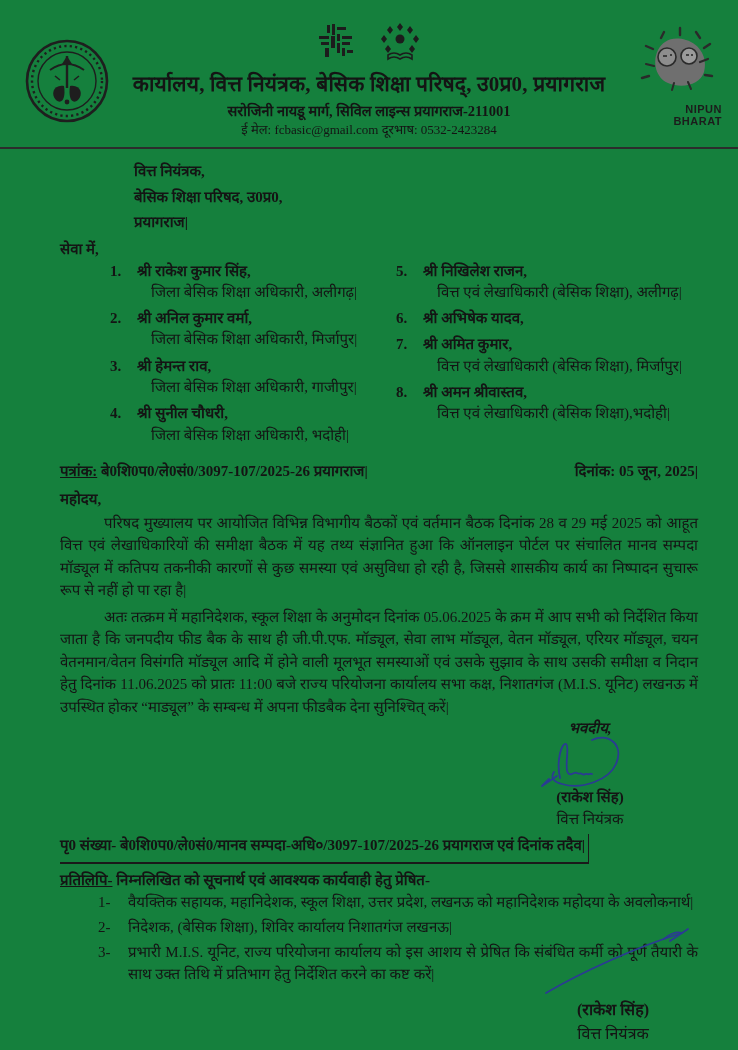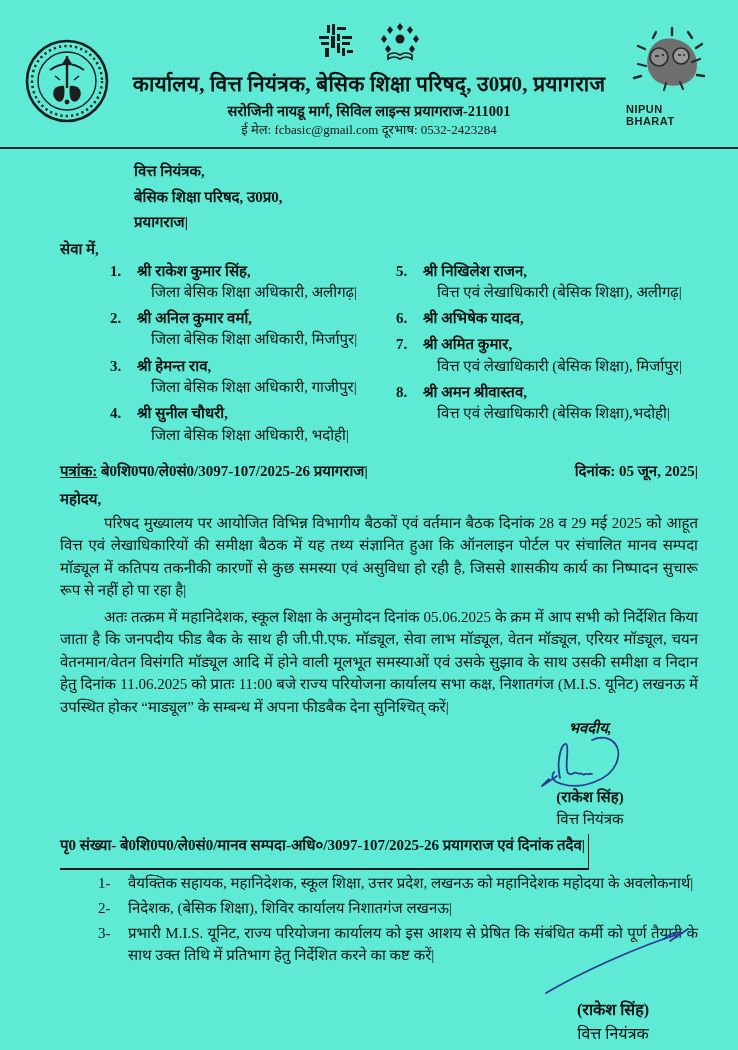--- a/index.html
+++ b/index.html
@@ -1,34 +1,34 @@
 <!DOCTYPE html>
 <html><head>
 <meta charset="utf-8">
 <style>
   html,body{margin:0;padding:0;background:#d8d6d0;}
   .page{
     position:relative;
     width:738px;height:1050px;
     margin:0 auto;
-    background:#5eead4;
+    background:#15803d;
     color:#141414;
     font-family:"Liberation Serif","DejaVu Serif",serif;
     overflow:hidden;
     box-sizing:border-box;
   }
   
   .header{display:flex;align-items:flex-start;padding:24px 16px 0 24px;}
   .emblem{width:88px;flex:0 0 88px;margin-top:12px;}
   .head-center{flex:1;text-align:center;}
   .mini-icons{display:flex;justify-content:center;align-items:flex-end;gap:22px;height:42px;}
   .org-line{font-size:21px;font-weight:bold;margin-top:3px;letter-spacing:.2px;}
   .addr{font-size:14.5px;font-weight:bold;margin-top:3px;}
   .contact{font-size:13px;margin-top:0;}
-  .nipun{width:96px;flex:0 0 96px;text-align:left;margin-top:2px;}
+  .nipun{width:96px;flex:0 0 96px;text-align:right;margin-top:2px;}
   .nipun-text{font-family:"Liberation Sans","DejaVu Sans",sans-serif;font-weight:bold;font-size:11px;line-height:1.05;letter-spacing:.5px;color:#1c1c1c;}
   .rule{border:none;border-top:2px solid #2c2c2c;margin:9px 0 0 0;}
   
   .content{padding:10px 40px 0 60px;font-size:15px;}
   .from-label{margin-left:26px;font-weight:bold;}
   .from-lines{margin-left:74px;font-weight:bold;line-height:1.7;}
   .to-label{font-weight:bold;margin-top:2px;}
   .recipients{display:flex;margin-top:3px;line-height:1.42;}
   .col-left{margin-left:50px;flex:0 0 278px;}
   .col-right{flex:1;margin-left:8px;}
@@ -41,21 +41,21 @@
   .patrank-label,.subject-label,.copy-label{text-decoration:underline;}
   .ref-date{white-space:nowrap;padding-left:48px;}
   .subject{display:flex;margin-top:9px;font-weight:bold;line-height:1.45;}
   .subject-label{margin-right:6px;white-space:nowrap;}
   .salutation{font-weight:bold;margin-top:8px;}
   .para{text-align:justify;text-indent:44px;line-height:1.5;margin-top:4px;}
   
   .sign1{width:160px;margin:0 28px 0 auto;text-align:center;line-height:1.45;}
   .sign1 .closing{font-weight:bold;margin-bottom:-8px;font-style:italic;}
   .sign1 .name{font-weight:bold;margin-top:-10px;}
-  .pu-line{display:inline-block;font-weight:bold;margin-top:4px;border-bottom:2px solid #1a1a1a;border-right:1.5px solid #1a1a1a;padding-right:3px;padding-bottom:14px;}
+  .pu-line{display:inline-block;font-weight:bold;margin-top:4px;border-bottom:2px solid #1a1a1a;border-right:1.5px solid #1a1a1a;padding-right:3px;padding-bottom:8px;}
   .copy-row{margin-top:5px;font-weight:bold;}
   .copy-intro{font-weight:600;}
   .copy-item{display:flex;margin:3px 0 0 38px;line-height:1.45;text-align:justify;}
   .ci-num{flex:0 0 30px;}
   .ci-text{flex:1;}
   .sign2{position:absolute;right:40px;top:925px;width:170px;text-align:center;line-height:1.5;}
   .sign2 .name{font-weight:bold;}
   .stroke2{margin-bottom:-6px;margin-right:-6px;}
 </style>
 </head>
@@ -246,20 +246,24 @@
           <path d="M62 8 C80 0 94 14 86 32 C79 48 52 58 32 52 C24 50 20 46 24 40"></path>
           <path d="M27 44 L12 54 M12 54 L19 47"></path>
         </g>
       </svg>
       <div class="name">(राकेश सिंह)</div>
       <div class="title">वित्त नियंत्रक</div>
     </div>
 
     <div>
       <span class="pu-line">पृ0 संख्या- बे0शि0प0/ले0सं0/मानव सम्पदा-अधि०/3097-107/2025-26 प्रयागराज एवं दिनांक तदैव|</span>
+      <div class="copy-row">
+        <span class="copy-label">प्रतिलिपि-</span>
+        <span class="copy-intro">निम्नलिखित को सूचनार्थ एवं आवश्यक कार्यवाही हेतु प्रेषित-</span>
+      </div>
       <div class="copy-item">
         <span class="ci-num">1-</span>
         <span class="ci-text">वैयक्तिक सहायक, महानिदेशक, स्कूल शिक्षा, उत्तर प्रदेश, लखनऊ को महानिदेशक महोदया के अवलोकनार्थ|</span>
       </div>
       <div class="copy-item">
         <span class="ci-num">2-</span>
         <span class="ci-text">निदेशक, (बेसिक शिक्षा), शिविर कार्यालय निशातगंज लखनऊ|</span>
       </div>
       <div class="copy-item">
         <span class="ci-num">3-</span>

